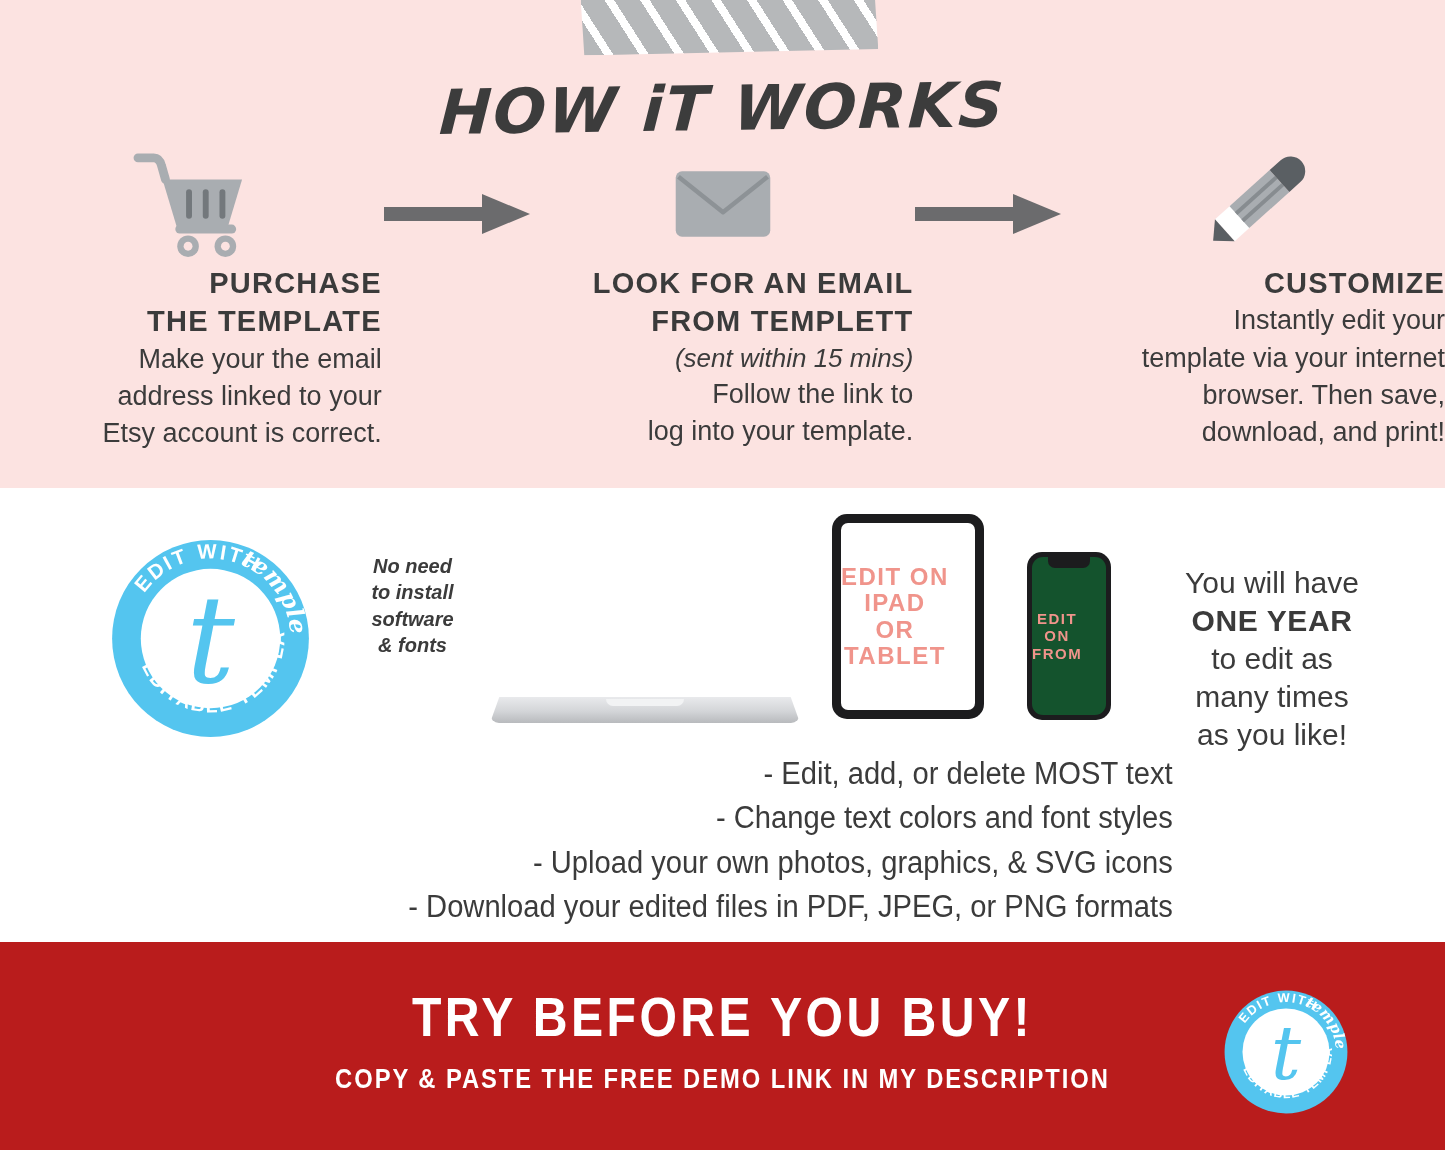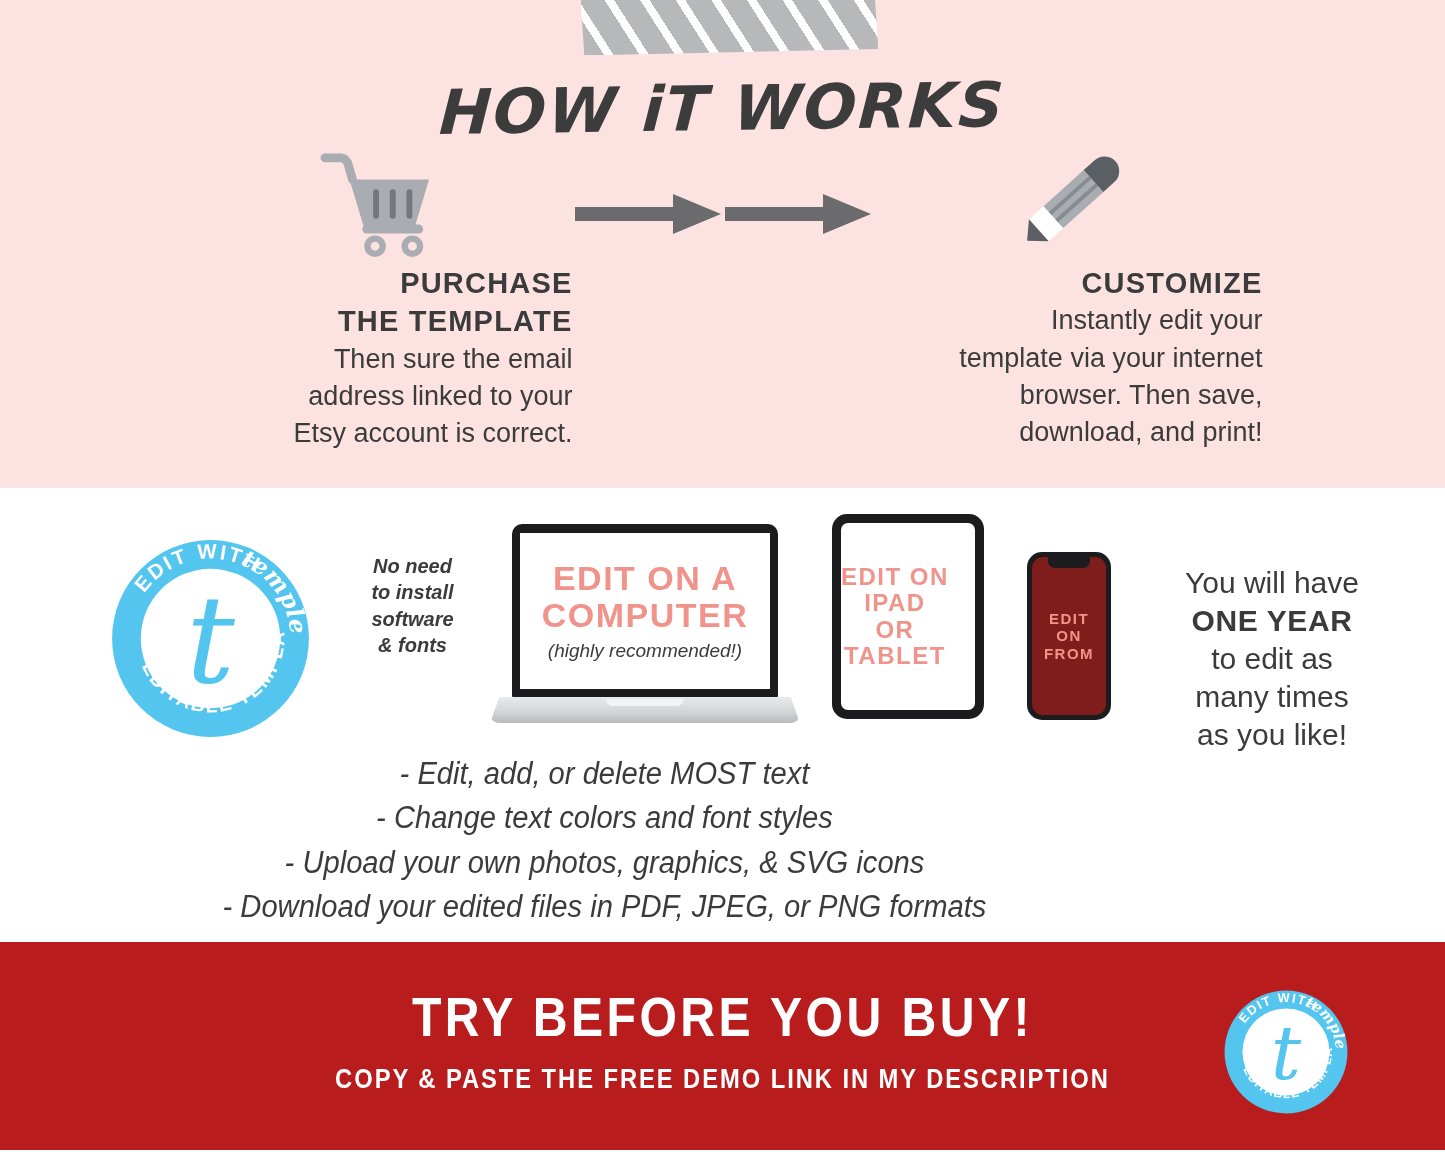--- a/index.html
+++ b/index.html
@@ -204,23 +204,23 @@
   .phone { position: absolute; left: 1027px; top: 552px; width: 84px; height: 168px; }
   .phone-body {
     width: 100%; height: 100%;
     background: #1c1c1e;
     border-radius: 15px;
     padding: 5px;
     position: relative;
   }
   .phone-screen {
     width: 100%; height: 100%;
-    background: #7f1d1d;
+    background: #14532d;
     border-radius: 11px;
-    display: flex; align-items: center; justify-content: center;
+    display: flex; align-items: center; 
     overflow: hidden;
     position: relative;
   }
   .phone-notch {
     position: absolute; left: 50%; top: 0;
     transform: translateX(-50%);
     width: 42px; height: 11px;
     background: #1c1c1e;
     border-radius: 0 0 7px 7px;
     z-index: 2;
@@ -238,22 +238,21 @@
     line-height: 1.27;
     margin-top: 30px;
   }
   .one-year b { font-weight: bold; letter-spacing: 0.6px; }
 
   
   .bullets {
     position: absolute;
     left: 0; top: 752px;
     width: 1209px;
-    text-align: center;
-    font-style: italic;
+    text-align: right;
   }
   .bullet-line {
     font-family: "Liberation Sans Narrow", "Liberation Sans", sans-serif;
     font-size: 31px;
     color: #3b3b3b;
     line-height: 1.43;
     transform: scaleX(0.94);
   }
 
   
@@ -313,33 +312,50 @@
             <circle cx="57" cy="98" r="4.5" fill="#fce3e1"></circle>
             <circle cx="95" cy="98" r="11" fill="#a9adb1"></circle>
             <circle cx="95" cy="98" r="4.5" fill="#fce3e1"></circle>
           </svg>
         </div>
         <div class="step-heading">
           <span>PURCHASE</span><br>
           <span>THE TEMPLATE</span>
         </div>
         <div class="step-body">
-          <span>Then sure the email</span><br>
+          <span>Make your the email</span><br>
           <span>address linked to your</span><br>
           <span>Etsy account is correct.</span>
         </div>
       </div>
 
       <div class="arrow-wrap">
         <svg width="150" height="44" viewBox="0 0 150 44" aria-hidden="true">
           <rect x="2" y="15" width="105" height="14" fill="#6b6b6d"></rect>
           <path d="M100 2 L148 22 L100 42 Z" fill="#6b6b6d"></path>
         </svg>
       </div>
 
+      <div class="step">
+        <div class="step-icon">
+          <svg viewBox="0 0 110 78" width="100" height="72" aria-hidden="true">
+            <rect x="3" y="3" width="104" height="72" rx="7" fill="#a9adb1"></rect>
+            <path d="M6 9 L55 48 L104 9" fill="none" stroke="#8d9296" stroke-width="5" stroke-linejoin="round"></path>
+          </svg>
+        </div>
+        <div class="step-heading">
+          <span>LOOK FOR AN EMAIL</span><br>
+          <span>FROM TEMPLETT</span>
+        </div>
+        <div class="step-sub-italic">(sent within 15 mins)</div>
+        <div class="step-body">
+          <span>Follow the link to</span><br>
+          <span>log into your template.</span>
+        </div>
+      </div>
 
       <div class="arrow-wrap">
         <svg width="150" height="44" viewBox="0 0 150 44" aria-hidden="true">
           <rect x="2" y="15" width="105" height="14" fill="#6b6b6d"></rect>
           <path d="M100 2 L148 22 L100 42 Z" fill="#6b6b6d"></path>
         </svg>
       </div>
 
       <div class="step">
         <div class="step-icon">
@@ -392,29 +408,20 @@
   </div>
 
   <div class="no-need">
     <span>No need</span><br>
     <span>to install</span><br>
     <span>software</span><br>
     <span>&amp; fonts</span>
   </div>
 
   <div class="laptop">
-    <div class="laptop-lid">
-      <div class="laptop-screen">
-        <div class="screen-title-coral">
-          <span>EDIT ON A</span><br>
-          <span>COMPUTER</span>
-        </div>
-        <div class="screen-note">(highly recommended!)</div>
-      </div>
-    </div>
     <div class="laptop-base"></div>
     <div class="laptop-notch"></div>
   </div>
 
   <div class="tablet">
     <div class="tablet-body">
       <div class="tablet-screen">
         <div class="screen-title-coral">
           <span>EDIT ON</span><br>
           <span>IPAD</span><br>

